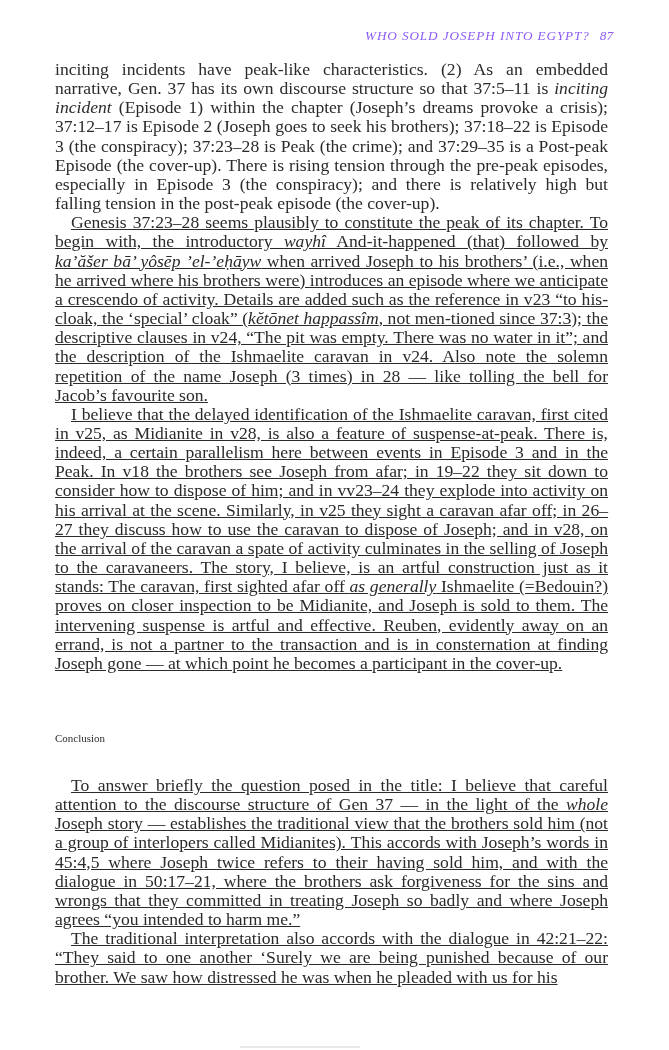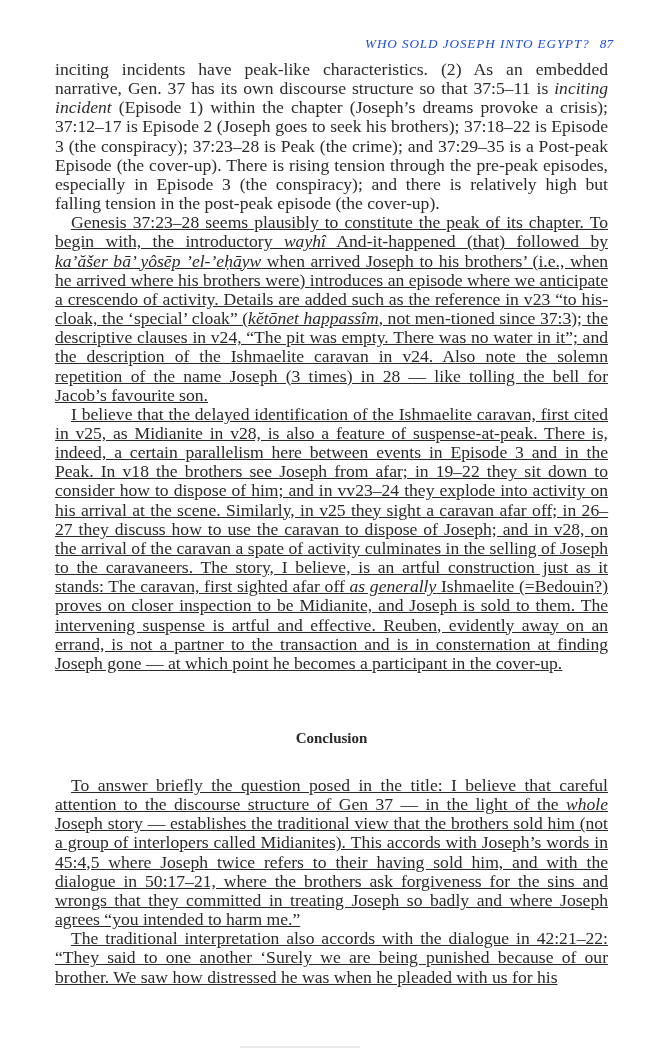--- a/index.html
+++ b/index.html
@@ -15,22 +15,21 @@
       color: #2a2a2a;
       font-family: "Liberation Serif", "DejaVu Serif", serif;
     }
     .running-head {
       position: absolute;
       top: 28px;
       right: 56px;
       font-size: 13.2px;
       font-style: italic;
       letter-spacing: 0.9px;
-      color: #1d4ed8;
-      margin-top: 8px;
+      color: #8b5cf6;
     }
     .running-head .page-num {
       font-style: italic;
       margin-left: 10px;
       letter-spacing: 0;
     }
     .content {
       position: absolute;
       top: 60px;
       left: 55px;
@@ -38,25 +37,24 @@
     }
     p {
       margin: 0;
       font-size: 17.6px;
       line-height: 19.15px;
       text-align: justify;
       hyphens: manual;
     }
     p.indent { text-indent: 16px; text-decoration: underline; }
     .section-heading {
-      font-weight: bold;
-      font-size: 15px;
+      font-weight: normal;
+      font-size: 11px;
       margin: 55px 0 28px 0;
       line-height: 20px;
-      text-align: center;
     }
     em { font-style: italic; }
     .bottom-mark {
       position: absolute;
       left: 240px;
       top: 1046px;
       width: 120px;
       height: 2px;
       background: #e8e8e8;
     }

